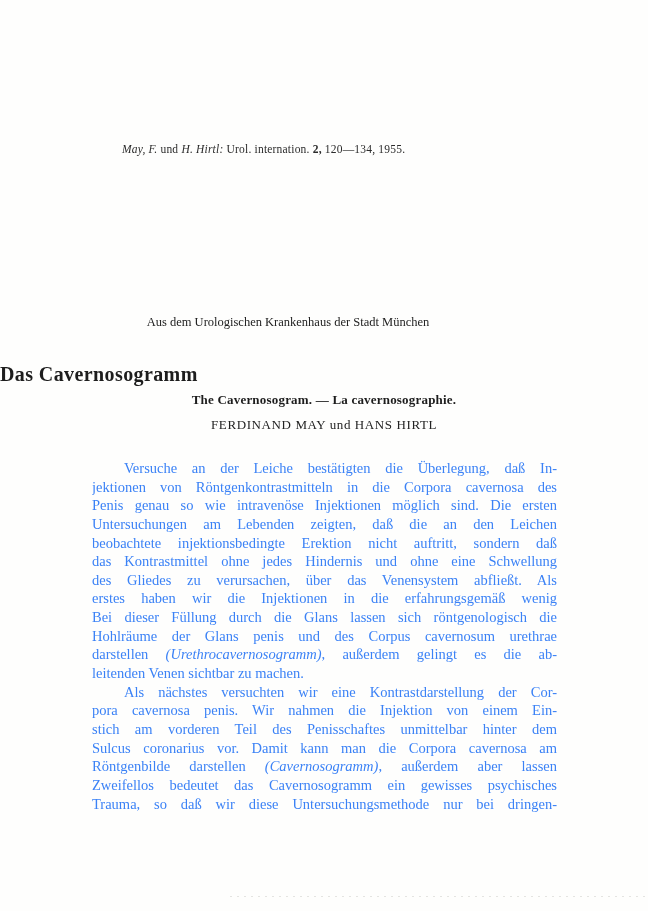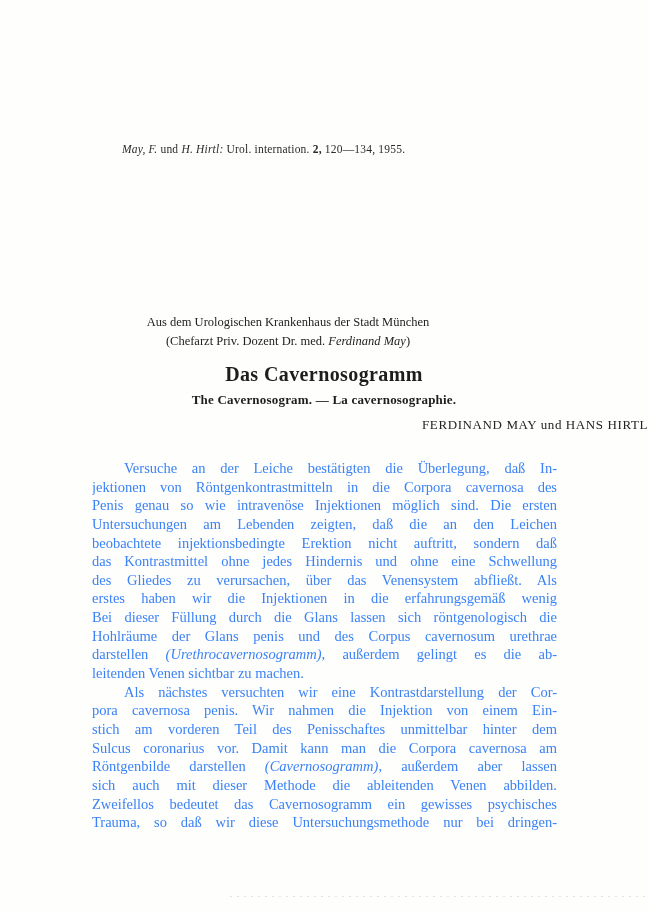--- a/index.html
+++ b/index.html
@@ -19,29 +19,29 @@
   .citation {
     position:absolute; left:122px; top:107px;
     font-size:11.5px; letter-spacing:0.2px; color:#2b2b2b;margin-top:36px;
   }
   .affiliation {
     position:absolute; left:0; top:313px; width:576px;
     text-align:center; font-size:12.5px; line-height:19px; color:#222;
   }
   .title {
     position:absolute; left:0; top:363px; width:648px;
-    text-align:center; font-size:20px; font-weight:bold; letter-spacing:0.4px;
+    font-size:20px; font-weight:bold; letter-spacing:0.4px;
   }
   .subtitle {
     position:absolute; left:0; top:392px; width:648px;
     text-align:center; font-size:13px; font-weight:bold; letter-spacing:0.2px;
   }
   .authors {
     position:absolute; left:0; top:417px; width:648px;
-    text-align:right; font-size:13px; letter-spacing:0.6px; color:#232323;
+    text-align:center; font-size:13px; letter-spacing:0.6px; color:#232323;
   }
   .article-body {
     position:absolute; left:92px; top:459px; width:465px;
     font-size:14.5px; line-height:18.65px; color:#3b82f6;
   }
   .line {
     text-align:justify;
     text-align-last:justify;
     height:18.65px; overflow:hidden;
   }
@@ -56,21 +56,20 @@
 </style>
 </head>
 <body>
 
 <div class="page">
 
   <div class="citation"><span class="it">May, F.</span><span> und </span><span class="it">H. Hirtl:</span><span> Urol. internation. </span><span class="bd">2,</span><span> 120—134, 1955.</span></div>
 
   <div class="affiliation">
     <div>Aus dem Urologischen Krankenhaus der Stadt München</div>
-    <div><span>(Chefarzt Priv. Dozent Dr. med. </span><span class="it">Ferdinand May</span><span>)</span></div>
   </div>
 
   <h1 class="title" style="margin:0;">Das Cavernosogramm</h1>
 
   <div class="subtitle">The Cavernosogram. — La cavernosographie.</div>
 
   <div class="authors">FERDINAND MAY und HANS HIRTL</div>
 
   <div class="article-body">
       <div>
@@ -86,21 +85,20 @@
         <div class="line"><span>Hohlräume der Glans penis und des Corpus cavernosum urethrae</span></div>
         <div class="line"><span>darstellen </span><span class="it">(Urethrocavernosogramm)</span><span>, außerdem gelingt es die ab-</span></div>
         <div class="line endline"><span>leitenden Venen sichtbar zu machen.</span></div>
       </div>
       <div>
         <div class="line indent"><span>Als nächstes versuchten wir eine Kontrastdarstellung der Cor-</span></div>
         <div class="line"><span>pora cavernosa penis. Wir nahmen die Injektion von einem Ein-</span></div>
         <div class="line"><span>stich am vorderen Teil des Penisschaftes unmittelbar hinter dem</span></div>
         <div class="line"><span>Sulcus coronarius vor. Damit kann man die Corpora cavernosa am</span></div>
         <div class="line"><span>Röntgenbilde darstellen </span><span class="it">(Cavernosogramm)</span><span>, außerdem aber lassen</span></div>
-        <div class="line"><span>sich auch mit dieser Methode die ableitenden Venen abbilden.</span></div>
         <div class="line"><span>Zweifellos bedeutet das Cavernosogramm ein gewisses psychisches</span></div>
         <div class="line"><span>Trauma, so daß wir diese Untersuchungsmethode nur bei dringen-</span></div>
       </div>
     </div>
 
   <div class="scan-artifact"></div>
 
 </div>
 
 </body></html>

